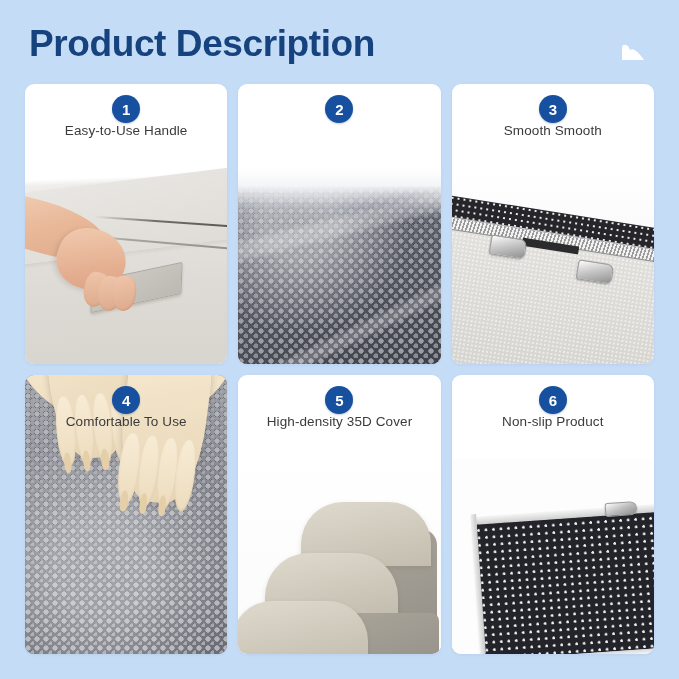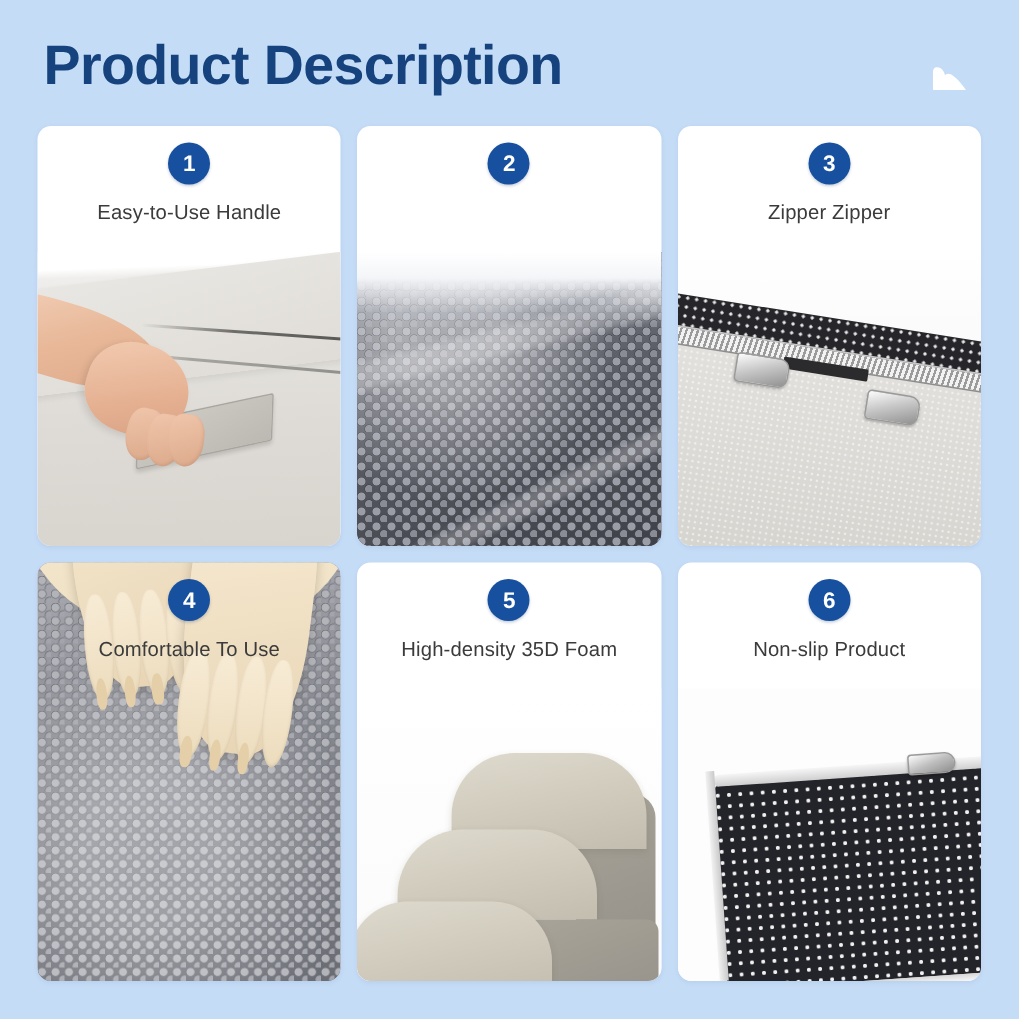--- a/index.html
+++ b/index.html
@@ -90,21 +90,21 @@
     font-size: 15px;
     font-weight: bold;
     display: flex;
     align-items: center;
     justify-content: center;
     line-height: 1;
     box-shadow: 0 1px 2px rgba(20,50,100,0.25);
   }
 
   .card-label {
-    margin-top: 11px;
+    margin-top: 0;
     font-size: 13.5px;
     color: #3b3b3b;
     text-align: left;
     letter-spacing: 0.1px;
     white-space: nowrap;
     font-family: "Liberation Sans", sans-serif;
   }
 
   
   .photo {
@@ -452,21 +452,21 @@
       <div class="photo ph-zipper">
         <div class="dotband"></div>
         <div class="fabric"></div>
         <div class="teeth"></div>
         <div class="gap"></div>
         <div class="slider s1"></div>
         <div class="slider s2"></div>
       </div>
       <div class="card-head">
         <div class="badge">3</div>
-        <div class="card-label">Zipper Zipper</div>
+        <div class="card-label">Smooth Smooth</div>
       </div>
     </div>
 
     <div class="card">
       <div class="photo full ph-chenille light">
         <div class="fur-top"></div>
         <div class="paw" id="paw-left">
           <div class="toe" style="left:4%"></div>
           <div class="toe" style="left:27%"></div>
           <div class="toe" style="left:50%"></div>
@@ -494,21 +494,21 @@
     <div class="card">
       <div class="photo ph-foam">
         <div class="side side-a"></div>
         <div class="step s-top"></div>
         <div class="step s-mid"></div>
         <div class="side side-b"></div>
         <div class="step s-bot"></div>
       </div>
       <div class="card-head">
         <div class="badge">5</div>
-        <div class="card-label">High-density 35D Foam</div>
+        <div class="card-label">High-density 35D Cover</div>
       </div>
     </div>
 
     <div class="card">
       <div class="photo ph-bottom">
         <div class="panel"></div>
         <div class="rim"></div>
         <div class="rim-side"></div>
         <div class="zip-pull"></div>
       </div>

